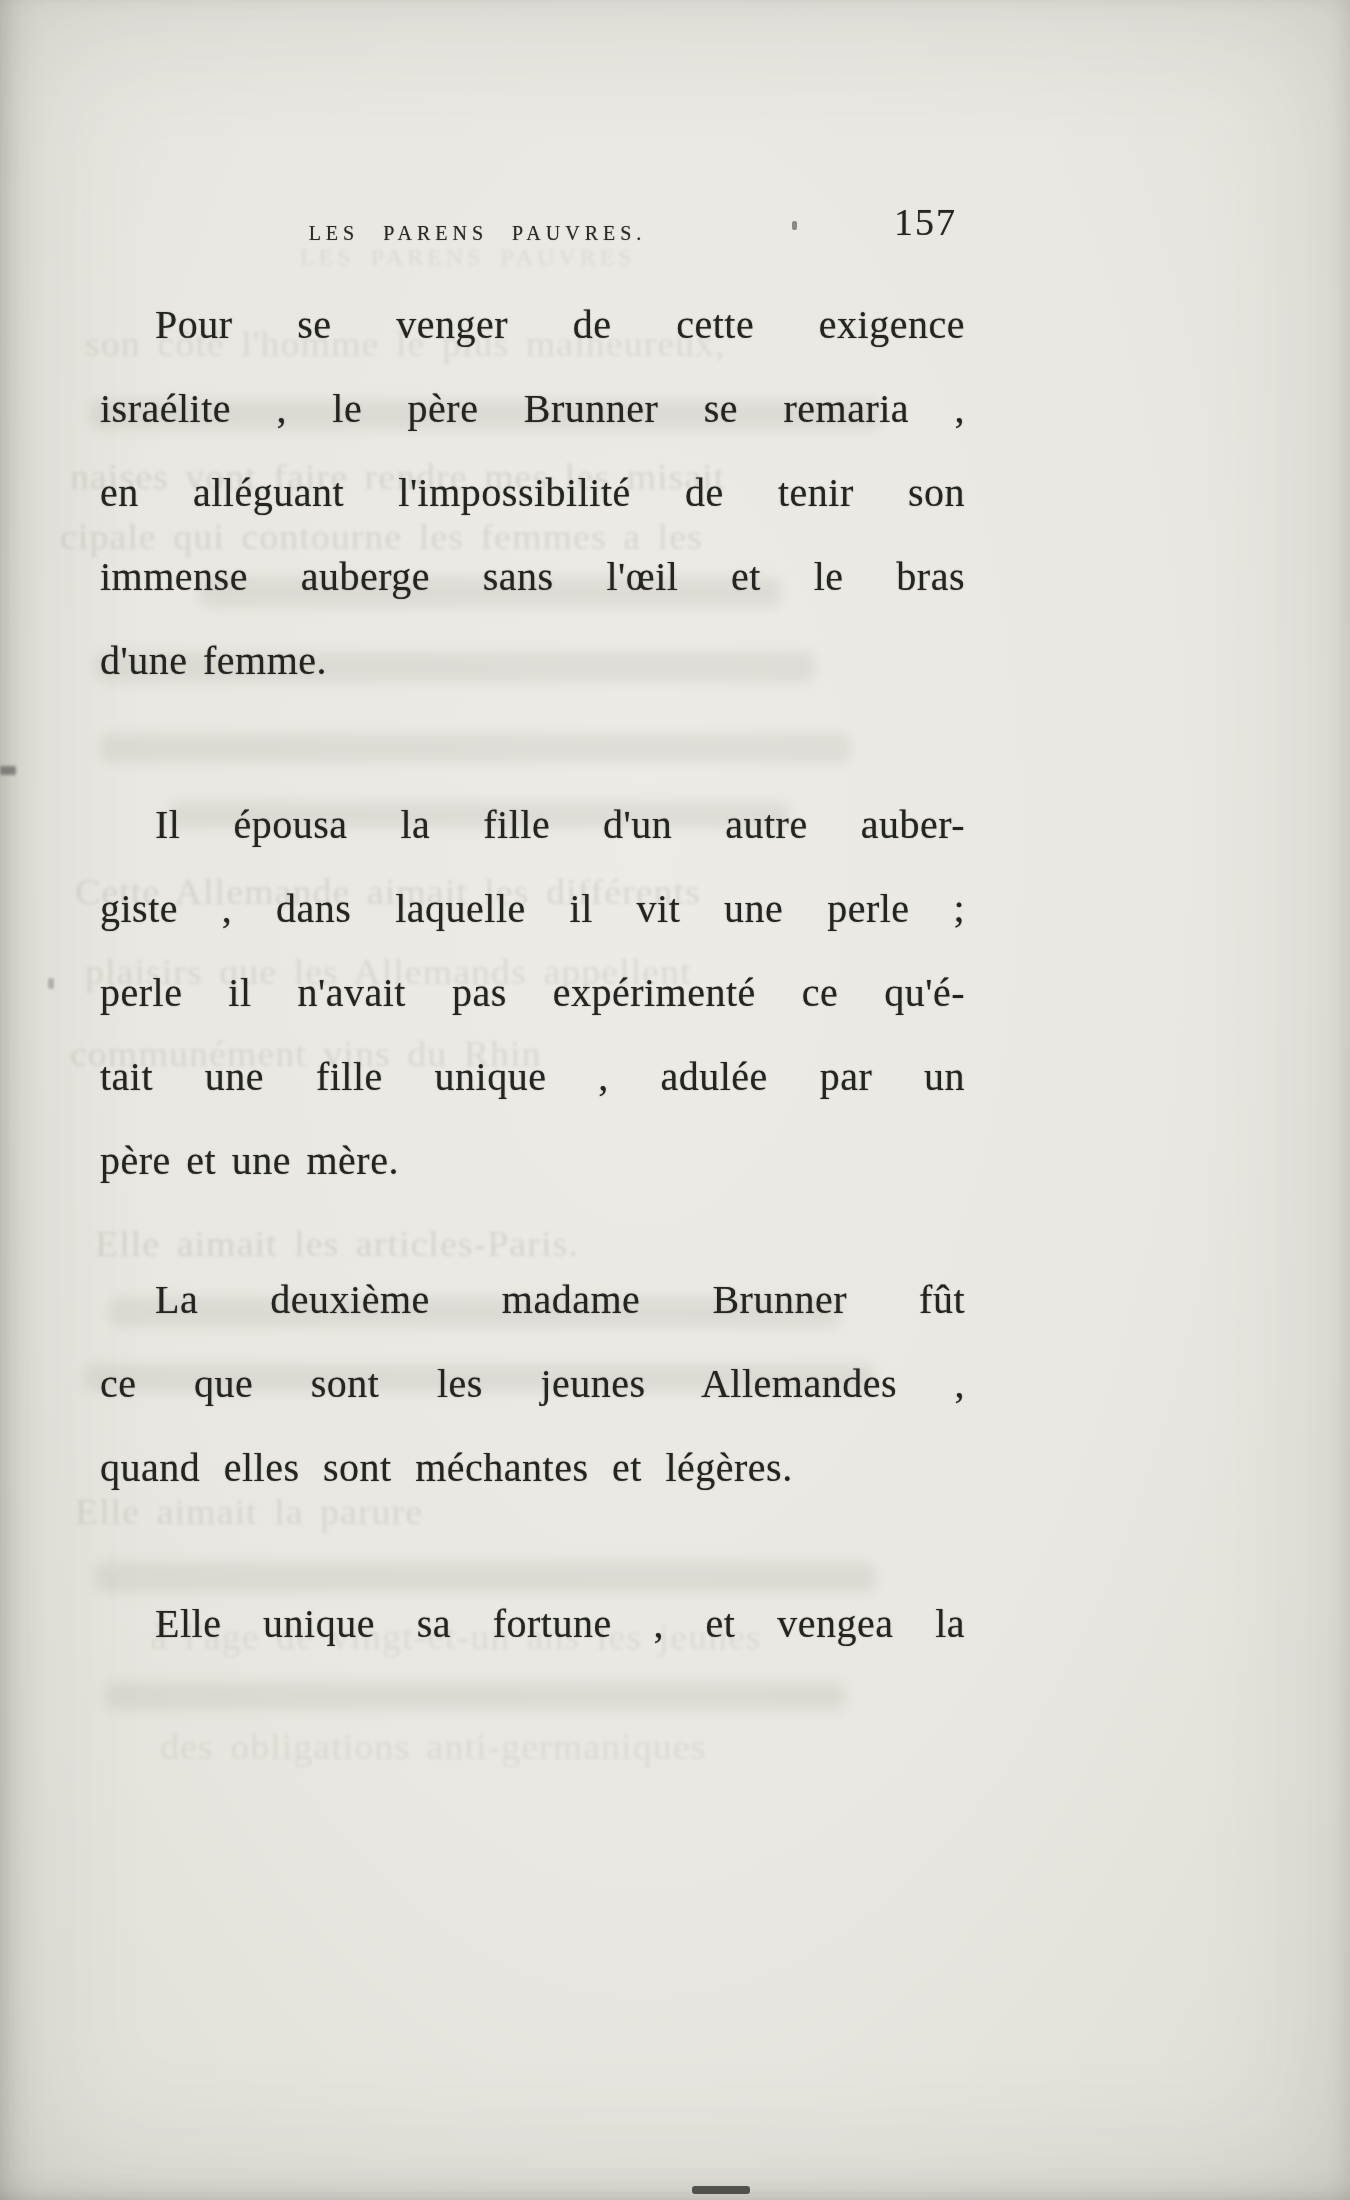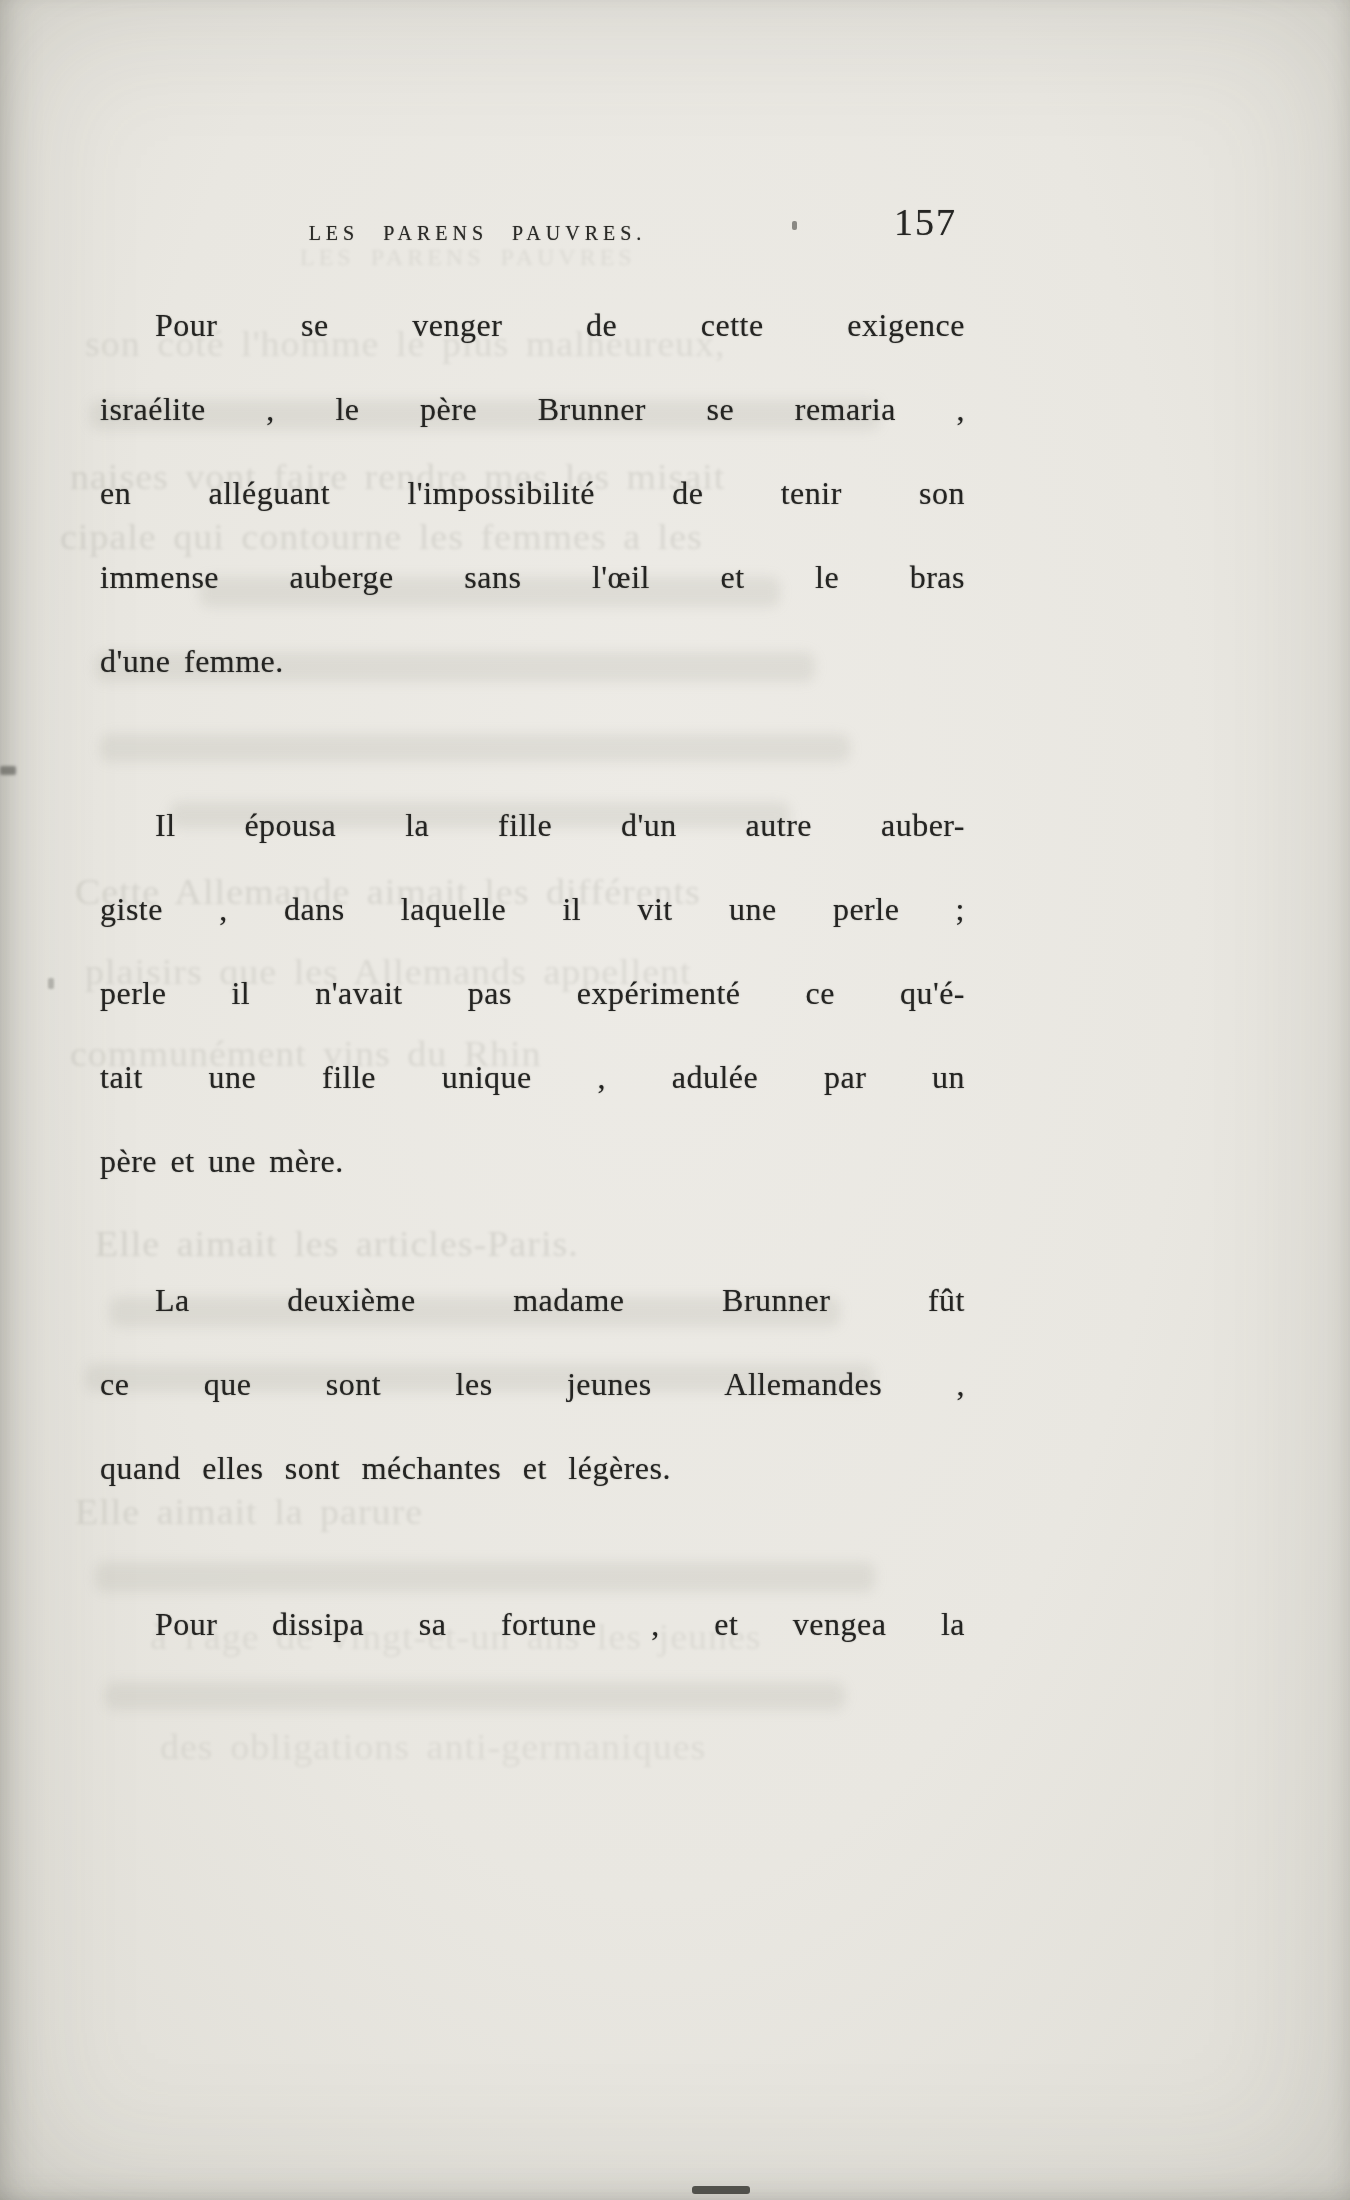--- a/index.html
+++ b/index.html
@@ -39,21 +39,21 @@
     color:#262624;
     text-shadow:0 0 1px rgba(40,40,35,0.5);
   }
 
   
   .textblock{
     position:absolute;left:100px;width:865px;
     color:#242422;
   }
   .text-line{
-    font-size:32px;
+    font-size:40px;
     line-height:84px;height:84px;
     letter-spacing:0.5px;word-spacing:5px;
     text-align:justify;
     -moz-text-align-last:justify;
     text-align-last:justify;
     white-space:nowrap;
     text-shadow:0 0 1.3px rgba(35,35,30,0.5);
   }
   .text-line.indent{text-indent:55px;}
   .text-line.last{
@@ -140,21 +140,21 @@
     <div class="text-line last">père et une mère.</div>
   </div>
 
   <div class="textblock" id="para3">
     <div class="text-line indent">La deuxième madame Brunner fût</div>
     <div class="text-line">ce que sont les jeunes Allemandes ,</div>
     <div class="text-line last wide">quand elles sont méchantes et légères.</div>
   </div>
 
   <div class="textblock" id="para4">
-    <div class="text-line indent">Pour dissipa sa fortune , et vengea la</div>
+    <div class="text-line indent">Elle unique sa fortune , et vengea la</div>
   </div>
 
   <div class="mark mark-bottom"></div>
   <div class="mark mark-leftedge"></div>
   <div class="mark mark-dot"></div>
   <div class="mark mark-comma"></div>
 
 </div>
 
 </body></html>

